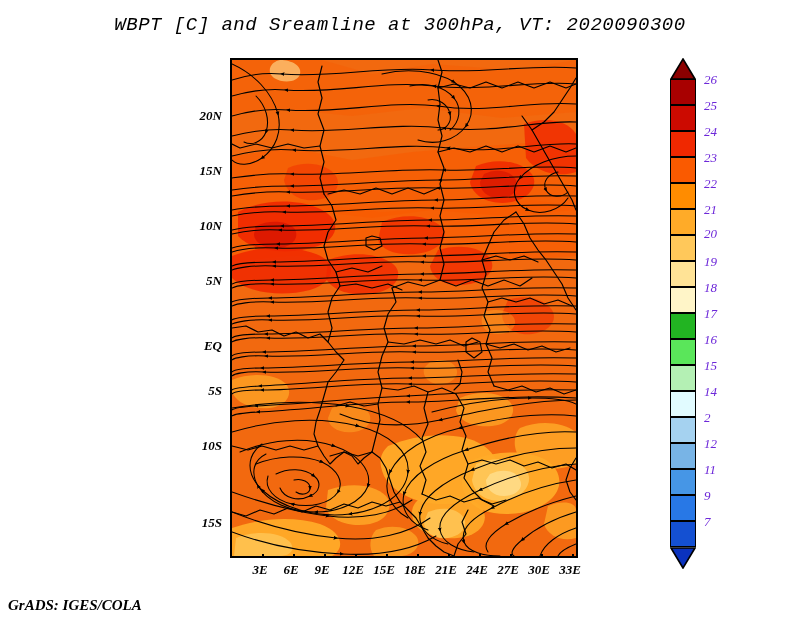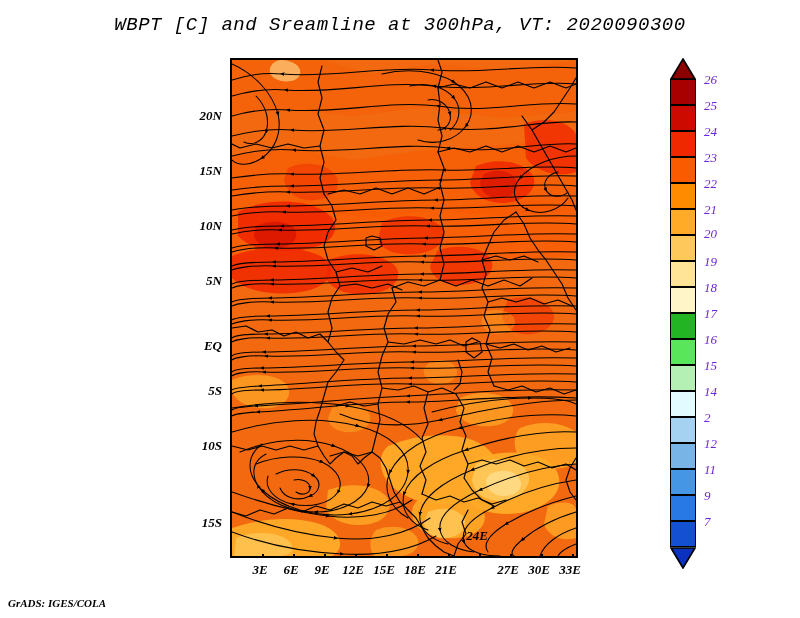--- a/index.html
+++ b/index.html
@@ -50,21 +50,21 @@
     position:absolute; left:34px;
     font-family:"Liberation Serif","DejaVu Serif",serif;
     font-style:italic; font-weight:normal; font-size:13px; color:#6d28d9;
     line-height:1; white-space:nowrap;
   }
 
   
   #credit{
     position:absolute; left:8px; top:597px;
     font-family:"Liberation Serif","DejaVu Serif",serif;
-    font-style:italic; font-weight:bold; font-size:11px; color:#000;
+    font-style:italic; font-weight:bold; font-size:15px; color:#000;
     white-space:nowrap;
   }
 </style>
 </head>
 <body>
 
 <div id="title">WBPT [C] and Sreamline at 300hPa, VT: 2020090300</div>
 
 <div id="plot-frame">
   <div id="plot-inner">
@@ -303,21 +303,21 @@
 <div class="axlabel ylabel" style="left:170px;top:438px;width:52px;">10S</div>
 <div class="axlabel ylabel" style="left:170px;top:493px;width:52px;margin-top:22px;">15S</div>
 
 <div class="axlabel xlabel" style="left:240px;top:562px;width:40px;">3E</div>
 <div class="axlabel xlabel" style="left:271px;top:562px;width:40px;">6E</div>
 <div class="axlabel xlabel" style="left:302px;top:562px;width:40px;">9E</div>
 <div class="axlabel xlabel" style="left:333px;top:562px;width:40px;">12E</div>
 <div class="axlabel xlabel" style="left:364px;top:562px;width:40px;">15E</div>
 <div class="axlabel xlabel" style="left:395px;top:562px;width:40px;">18E</div>
 <div class="axlabel xlabel" style="left:426px;top:562px;width:40px;">21E</div>
-<div class="axlabel xlabel" style="left:457px;top:528px;width:40px;">24E</div>
+<div class="axlabel xlabel" style="left:457px;top:562px;width:40px;">24E</div>
 <div class="axlabel xlabel" style="left:488px;top:562px;width:40px;">27E</div>
 <div class="axlabel xlabel" style="left:519px;top:562px;width:40px;">30E</div>
 <div class="axlabel xlabel" style="left:550px;top:562px;width:40px;">33E</div>
 
 <div id="colorbar">
 
   <svg class="cb-arrow" style="top:0px;" viewBox="0 0 26 22">
     <polygon points="13,1 25,21 1,21" fill="#8b0000" stroke="#000" stroke-width="1.6"></polygon>
   </svg>
 

